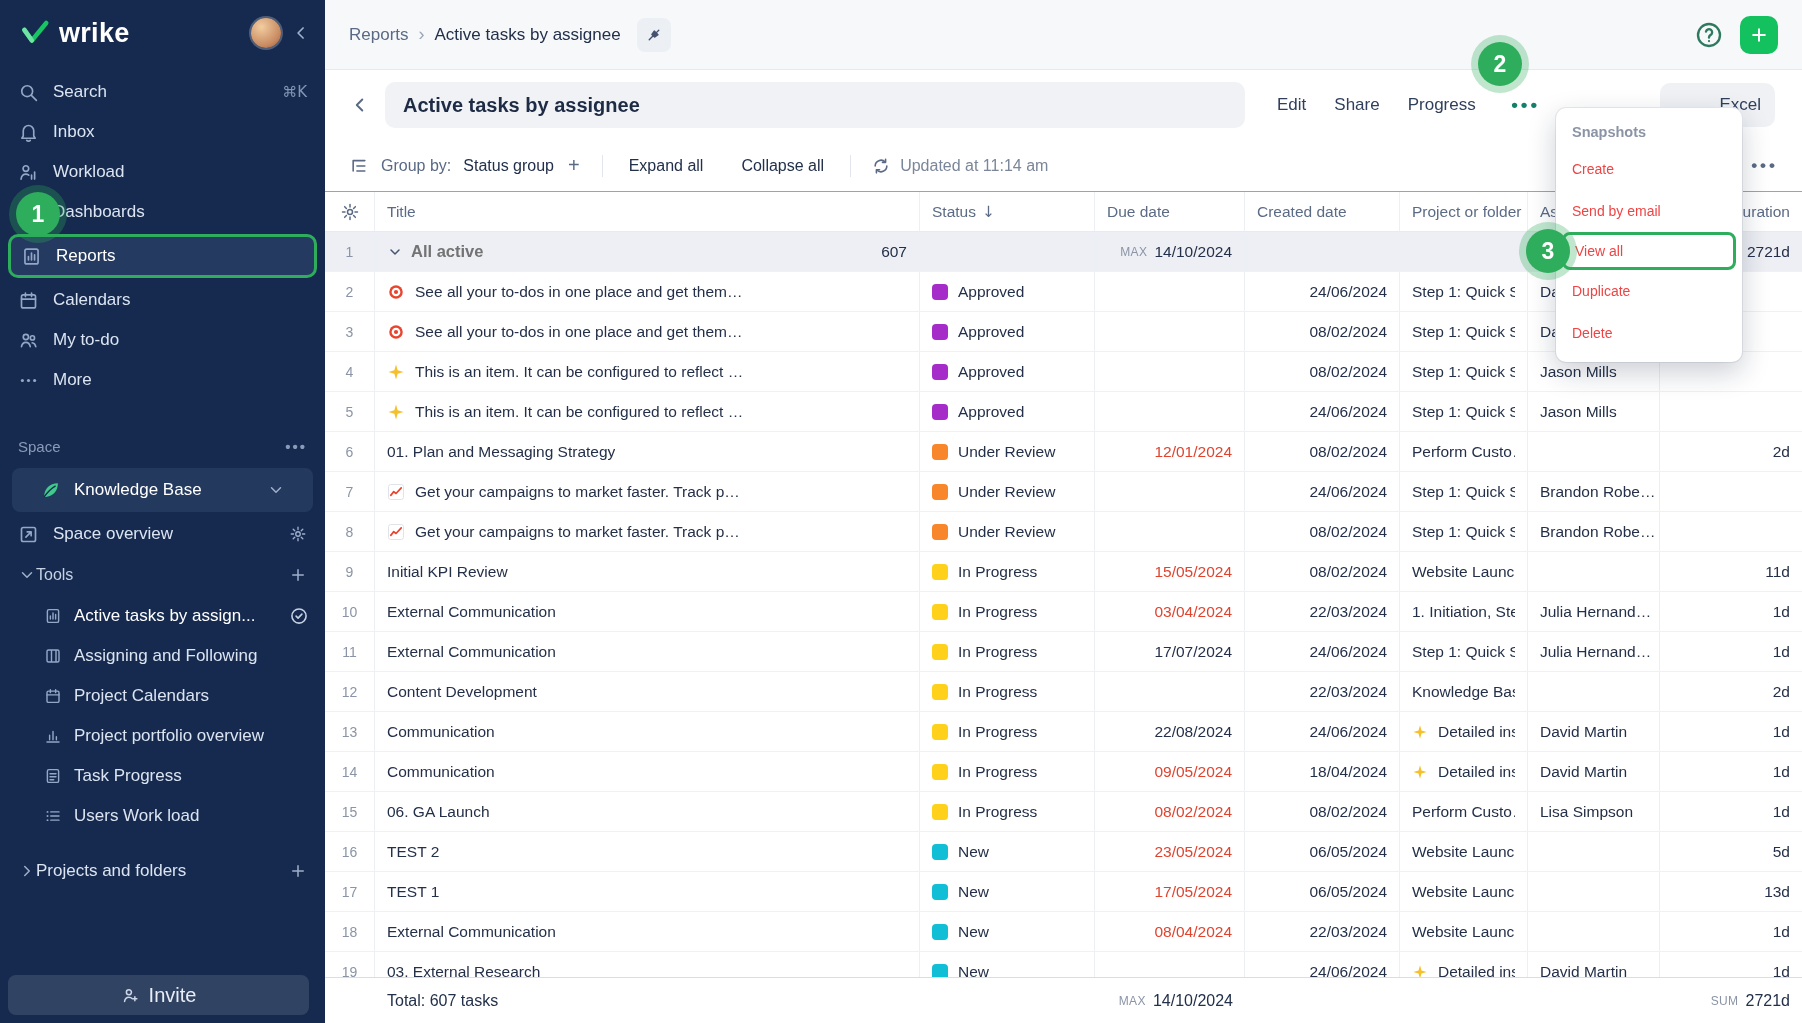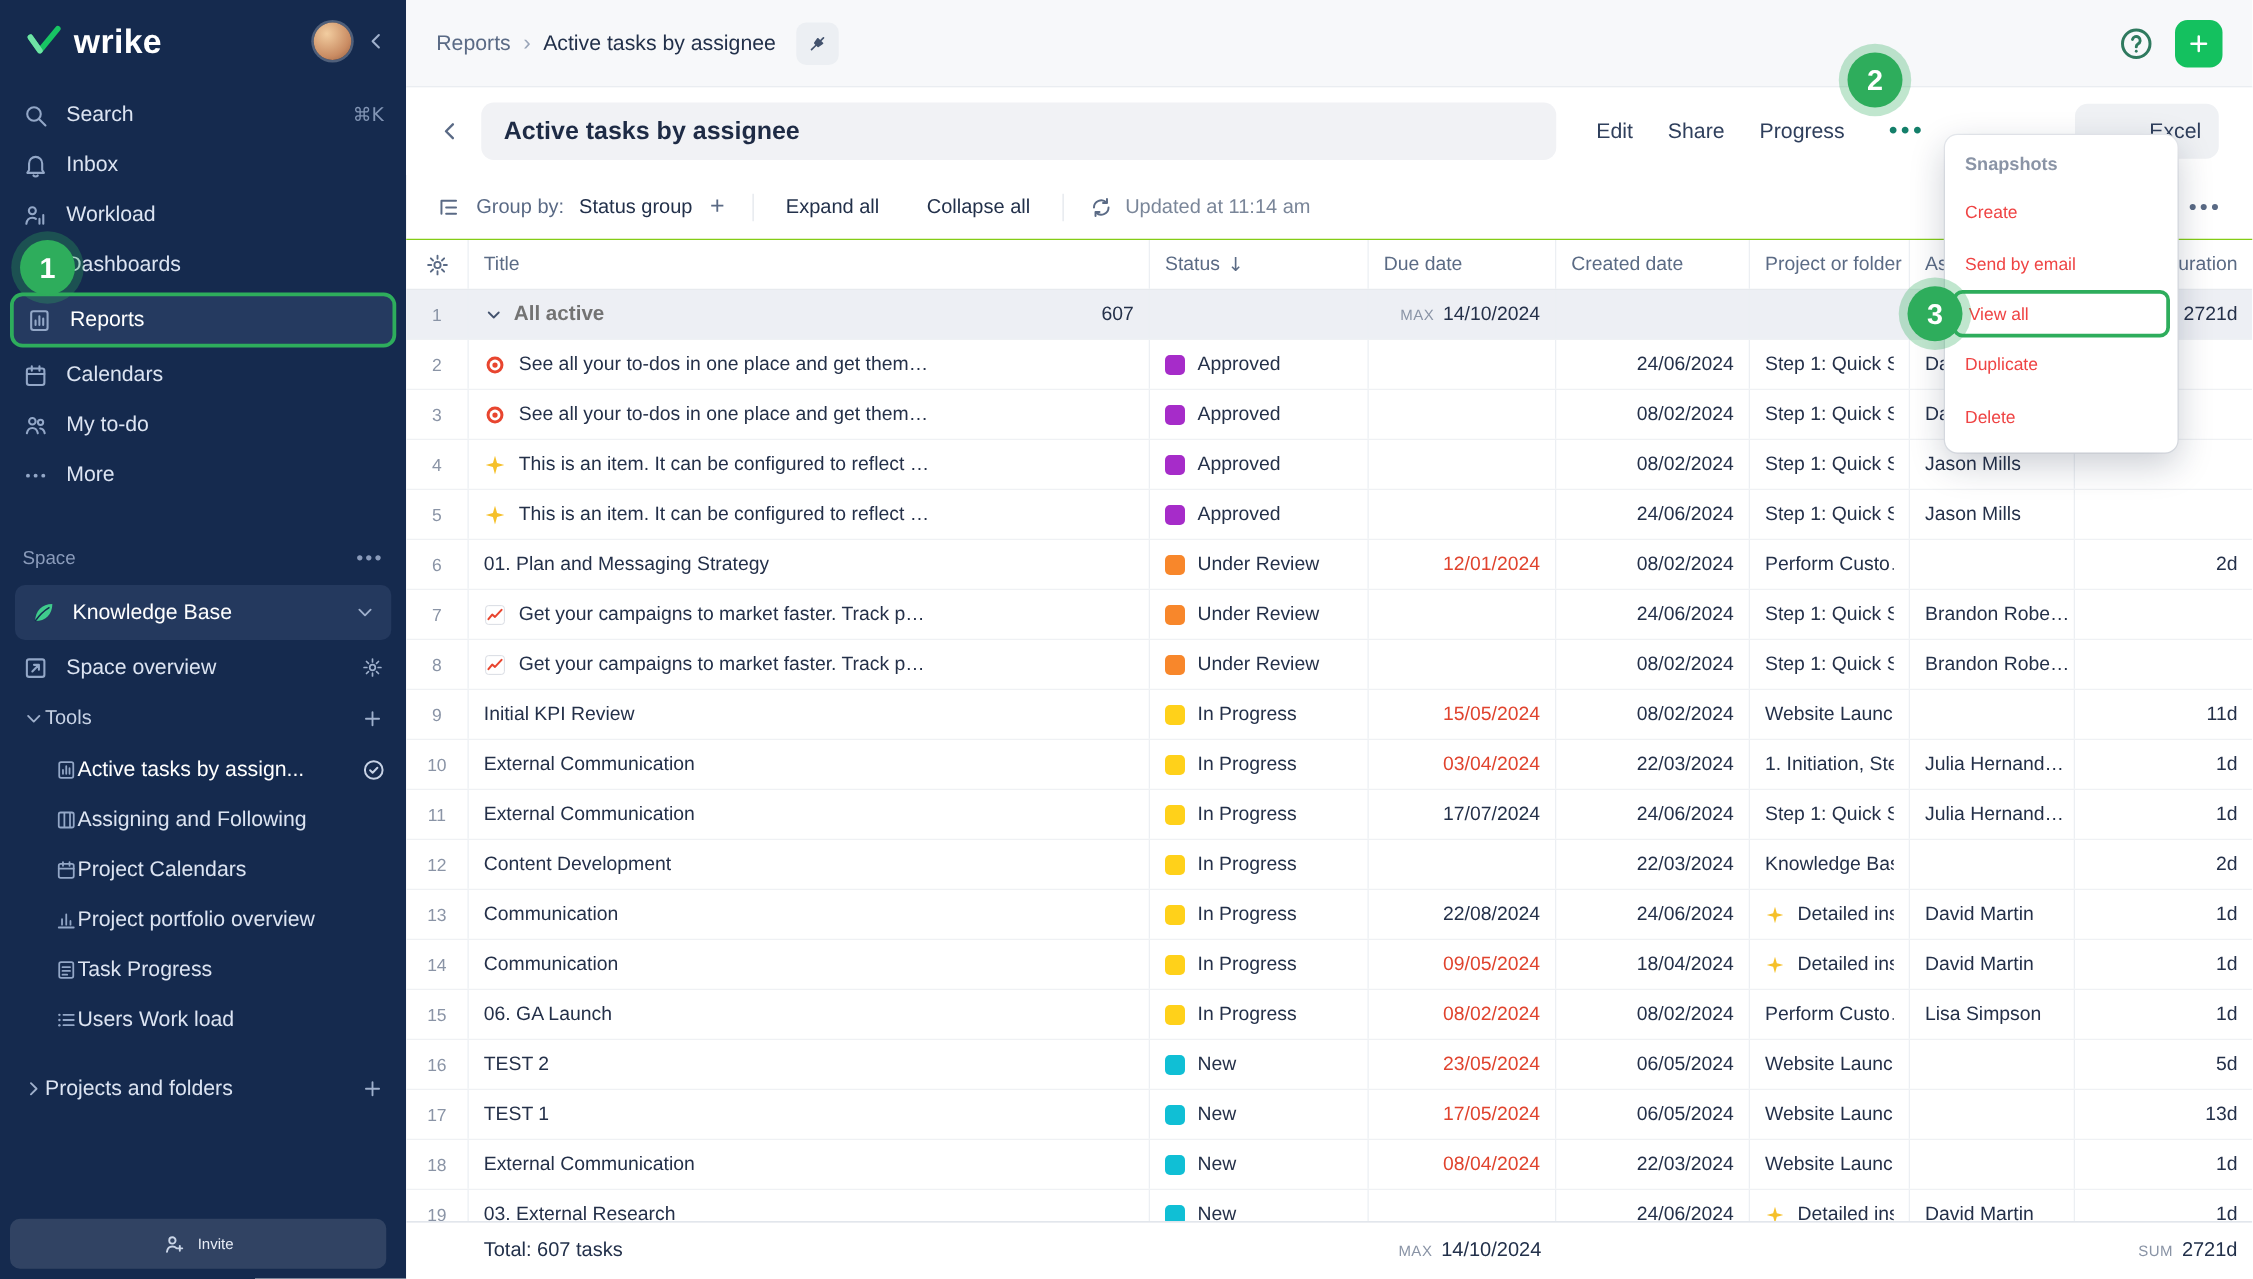--- a/index.html
+++ b/index.html
@@ -17,35 +17,35 @@
   .collapse{color:#9FB0CC;width:20px;height:20px;cursor:pointer;}
   .collapse svg{width:100%;height:100%;}
   nav{padding-top:6px;flex:none;}
   .nav-item{height:40px;display:flex;align-items:center;gap:14px;padding:0 18px;font-size:17px;color:#DCE4F2;cursor:pointer;white-space:nowrap;}
   .ni{width:21px;height:21px;flex:none;color:#93A7C7;display:inline-flex;}
   .ni svg{width:100%;height:100%;}
   .shortcut{margin-left:auto;color:#8295B5;font-size:15px;font-family:"DejaVu Sans",sans-serif;}
   .nav-item.selected{background:#253A60;border:3px solid #2EAD5C;border-radius:10px;margin:2px 8px;padding:0 10px;height:44px;color:#fff;}
   .section-label{display:flex;align-items:center;justify-content:space-between;padding:0 18px;color:#8A9BBA;font-size:15px;height:40px;margin-top:26px;flex:none;}
   .dots{letter-spacing:2px;color:#8A9BBA;font-weight:bold;cursor:pointer;}
-  .kb-row{margin:2px 12px;background:#24395E;border-radius:8px;height:44px;display:flex;align-items:center;gap:12px;padding:0 12px;font-size:17px;color:#fff;cursor:pointer;flex:none;}
+  .kb-row{margin:2px 12px;background:#24395E;border-radius:8px;height:44px;display:flex;align-items:center;gap:12px;padding:0 28px;font-size:17px;color:#fff;cursor:pointer;flex:none;}
   .kb-leaf{width:22px;height:22px;color:#3FCB8C;flex:none;}
   .kb-leaf svg{width:100%;height:100%;}
   .mla{margin-left:auto;}
   .chev{width:18px;height:18px;color:#9FB0CC;display:inline-flex;flex:none;}
   .chev svg{width:100%;height:100%;}
   .tools-header{display:flex;align-items:center;gap:0;padding:0 18px;height:42px;font-size:16px;color:#C7D2E5;cursor:pointer;flex:none;}
-  .tool-item{height:40px;display:flex;align-items:center;padding:0 16px 0 44px;font-size:17px;color:#DCE4F2;cursor:pointer;white-space:nowrap;flex:none;}
+  .tool-item{height:40px;display:flex;align-items:center;gap:12px;padding:0 16px 0 44px;font-size:17px;color:#DCE4F2;cursor:pointer;white-space:nowrap;flex:none;}
   .ti{width:18px;height:18px;flex:none;color:#93A7C7;display:inline-flex;}
   .ti svg{width:100%;height:100%;}
   .tool-item.active{color:#fff;}
   .check-circle{width:20px;height:20px;color:#C7D2E5;margin-left:auto;display:inline-flex;}
   .check-circle svg{width:100%;height:100%;}
   .projects-row{margin-top:14px;}
-  .invite{position:absolute;left:8px;right:16px;bottom:8px;height:40px;background:rgba(255,255,255,.12);border:none;border-radius:8px;color:#E8EDF6;font-size:12px;display:flex;align-items:center;justify-content:center;gap:9px;cursor:pointer;font-family:inherit;}
+  .invite{position:absolute;left:8px;right:16px;bottom:8px;height:40px;background:rgba(255,255,255,.12);border:none;border-radius:8px;color:#E8EDF6;font-size:20px;display:flex;align-items:center;justify-content:center;gap:9px;cursor:pointer;font-family:inherit;}
   .invite .ni{width:19px;height:19px;color:#CBD6E8;}
 
   
   main{flex:1;min-width:0;display:flex;flex-direction:column;background:#fff;position:relative;}
   .breadcrumb-bar{height:70px;background:#F7F8FA;border-bottom:1px solid #E6E9EE;display:flex;align-items:center;padding:0 24px;gap:10px;flex:none;}
   .crumb-parent{color:#5A6A85;font-size:17px;cursor:pointer;}
   .crumb-sep{color:#9AA5B8;font-size:18px;}
   .crumb-current{color:#22304A;font-size:17px;}
   .pin-btn{width:34px;height:34px;border-radius:8px;background:#ECEFF3;display:flex;align-items:center;justify-content:center;margin-left:6px;color:#44536E;cursor:pointer;}
   .pin-btn svg{width:18px;height:18px;}

